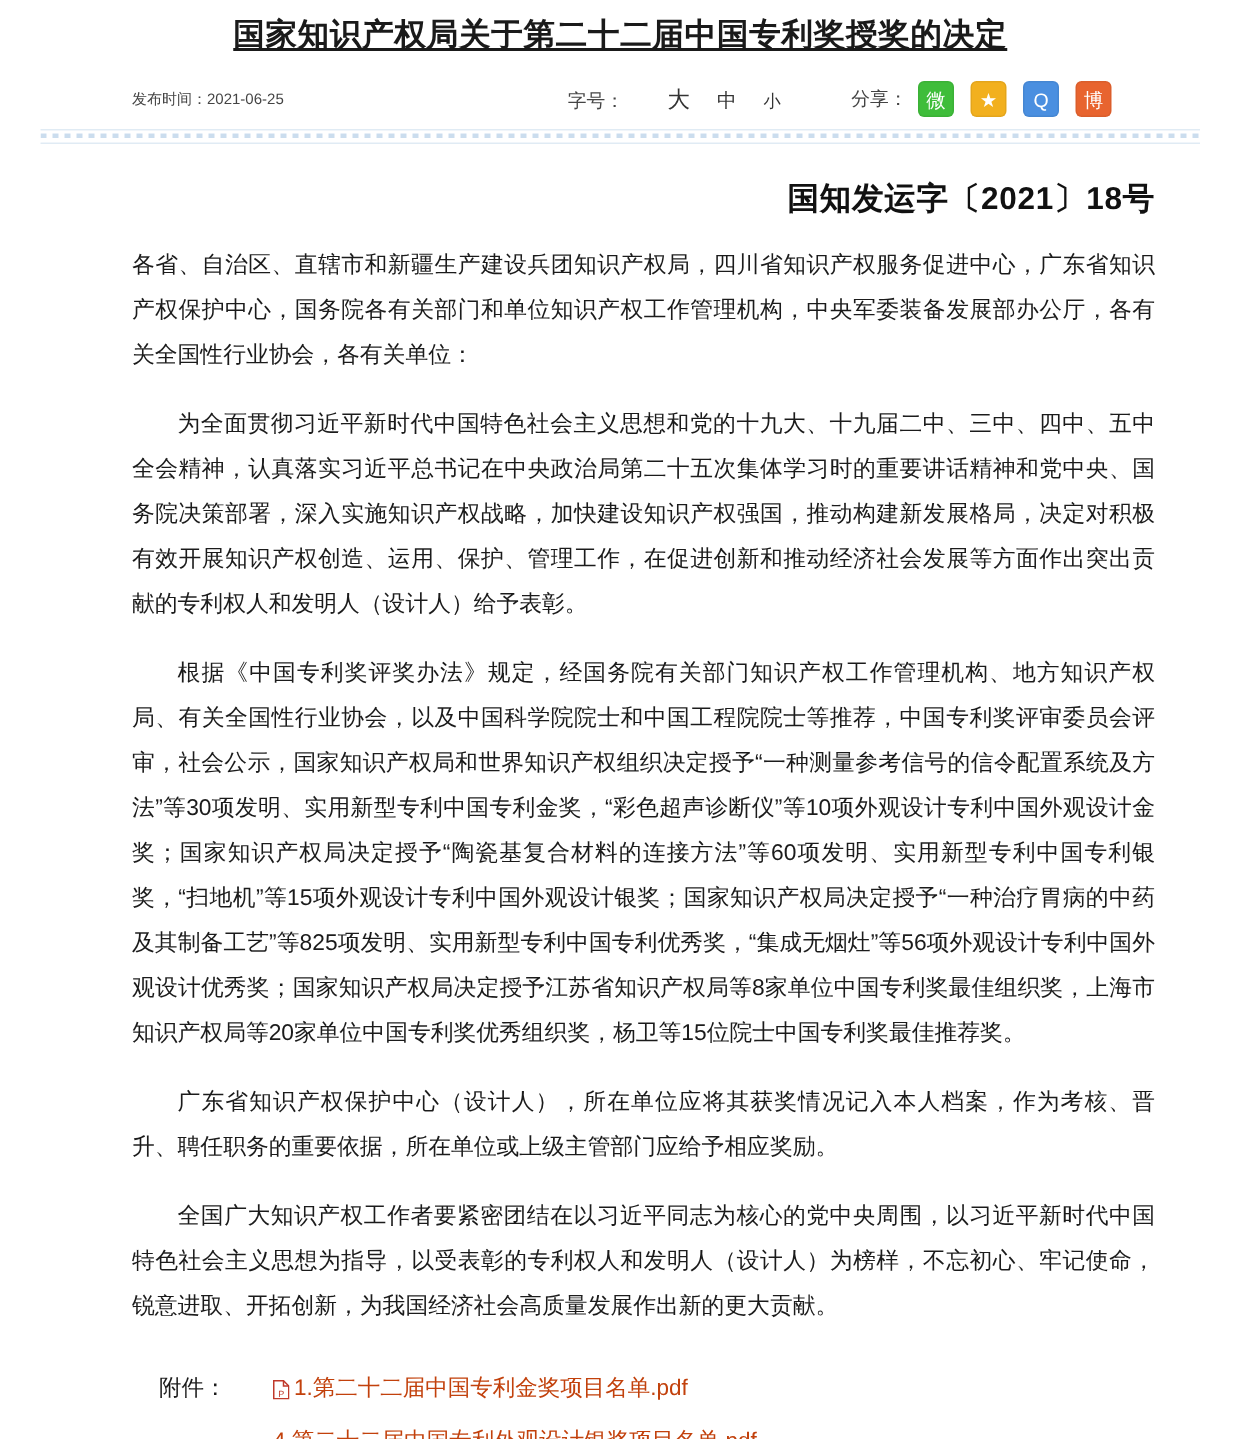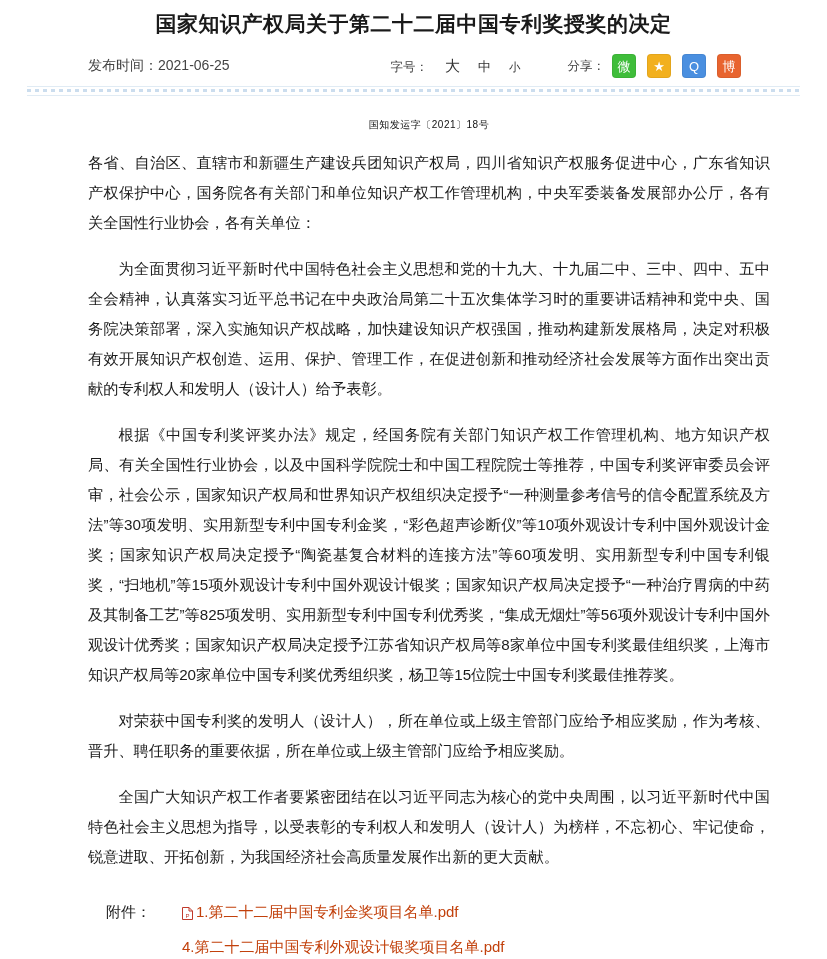--- a/index.html
+++ b/index.html
@@ -20,45 +20,46 @@
     padding: 0 0 14px 0;
   }
   .title {
     text-align: center;
     font-size: 21px;
     font-weight: bold;
     color: #1a1a1a;
     letter-spacing: 0.5px;
     padding: 9px 40px 10px 40px;
     line-height: 30px;
+    text-decoration: underline;
   }
   .meta-bar {
     display: flex;
     align-items: center;
     padding: 0 86px 0 88px;
     height: 34px;
     font-size: 12.5px;
     color: #444;
   }
   .pubtime {
     color: #444;
-    font-size: 14px;
+    font-size: 10px;
     white-space: nowrap;
   }
   .meta-spacer { flex: 1 1 auto; }
   .fontsize-group {
     display: flex;
     align-items: baseline;
     gap: 0;
     white-space: nowrap;
   }
   .fontsize-label {
     color: #444;
     font-size: 12.5px;
-    margin-right: 8px;
+    margin-right: 20px;
   }
   .fs-opt {
     color: #333;
     cursor: pointer;
     padding: 0 9px;
   }
   .fs-opt.big { font-size: 15px; }
   .fs-opt.mid { font-size: 13px; }
   .fs-opt.small { font-size: 11.5px; }
   .share-group {
@@ -101,23 +102,23 @@
     background-repeat: repeat-x;
     background-position: 0 2px;
     border-top: 1px solid #dfeaf4;
     border-bottom: 1px solid #dfeaf4;
     opacity: 0.95;
   }
   .doc-body {
     padding: 0 57px 0 88px;
   }
   .doc-number {
-    text-align: center;
-    font-size: 10px;
-    font-weight: normal;
+    text-align: right;
+    font-size: 21px;
+    font-weight: bold;
     color: #111;
     margin: 22px 0 16px 0;
     letter-spacing: 0.5px;
   }
   p.para {
     font-size: 15.2px;
     line-height: 30px;
     color: #1b1b1b;
     margin: 16px 0 4px 0;
     text-align: justify;
@@ -192,21 +193,21 @@
 
   <div class="divider"></div>
 
   <div class="doc-body">
 
     <div class="doc-number">国知发运字〔2021〕18号</div>
 
     <p class="para">各省、自治区、直辖市和新疆生产建设兵团知识产权局，四川省知识产权服务促进中心，广东省知识产权保护中心，国务院各有关部门和单位知识产权工作管理机构，中央军委装备发展部办公厅，各有关全国性行业协会，各有关单位：</p>
     <p class="para indent">为全面贯彻习近平新时代中国特色社会主义思想和党的十九大、十九届二中、三中、四中、五中全会精神，认真落实习近平总书记在中央政治局第二十五次集体学习时的重要讲话精神和党中央、国务院决策部署，深入实施知识产权战略，加快建设知识产权强国，推动构建新发展格局，决定对积极有效开展知识产权创造、运用、保护、管理工作，在促进创新和推动经济社会发展等方面作出突出贡献的专利权人和发明人（设计人）给予表彰。</p>
     <p class="para indent">根据《中国专利奖评奖办法》规定，经国务院有关部门知识产权工作管理机构、地方知识产权局、有关全国性行业协会，以及中国科学院院士和中国工程院院士等推荐，中国专利奖评审委员会评审，社会公示，国家知识产权局和世界知识产权组织决定授予“一种测量参考信号的信令配置系统及方法”等30项发明、实用新型专利中国专利金奖，“彩色超声诊断仪”等10项外观设计专利中国外观设计金奖；国家知识产权局决定授予“陶瓷基复合材料的连接方法”等60项发明、实用新型专利中国专利银奖，“扫地机”等15项外观设计专利中国外观设计银奖；国家知识产权局决定授予“一种治疗胃病的中药及其制备工艺”等825项发明、实用新型专利中国专利优秀奖，“集成无烟灶”等56项外观设计专利中国外观设计优秀奖；国家知识产权局决定授予江苏省知识产权局等8家单位中国专利奖最佳组织奖，上海市知识产权局等20家单位中国专利奖优秀组织奖，杨卫等15位院士中国专利奖最佳推荐奖。</p>
-    <p class="para indent">对荣获中国专利奖的发明人（设计人），所在单位或上级主管部门应给予相应奖励，作为考核、晋升、聘任职务的重要依据，所在单位或上级主管部门应给予相应奖励。</p>
+    <p class="para indent">广东省知识产权保护中心（设计人），所在单位应将其获奖情况记入本人档案，作为考核、晋升、聘任职务的重要依据，所在单位或上级主管部门应给予相应奖励。</p>
     <p class="para indent">全国广大知识产权工作者要紧密团结在以习近平同志为核心的党中央周围，以习近平新时代中国特色社会主义思想为指导，以受表彰的专利权人和发明人（设计人）为榜样，不忘初心、牢记使命，锐意进取、开拓创新，为我国经济社会高质量发展作出新的更大贡献。</p>
 
     <div class="attach-block">
 
       <div class="attach-line">
         <span class="attach-label">附件：</span>
         <span class="pdf-icon">
           <svg width="11" height="13" viewBox="0 0 11 13" xmlns="http://www.w3.org/2000/svg">
             <path d="M0.5 0.5h6.5l3.5 3.5v8.5h-10z" fill="#ffffff" stroke="#c0392b" stroke-width="1"></path>
             <path d="M7 0.5v3.5h3.5" fill="none" stroke="#c0392b" stroke-width="1"></path>

